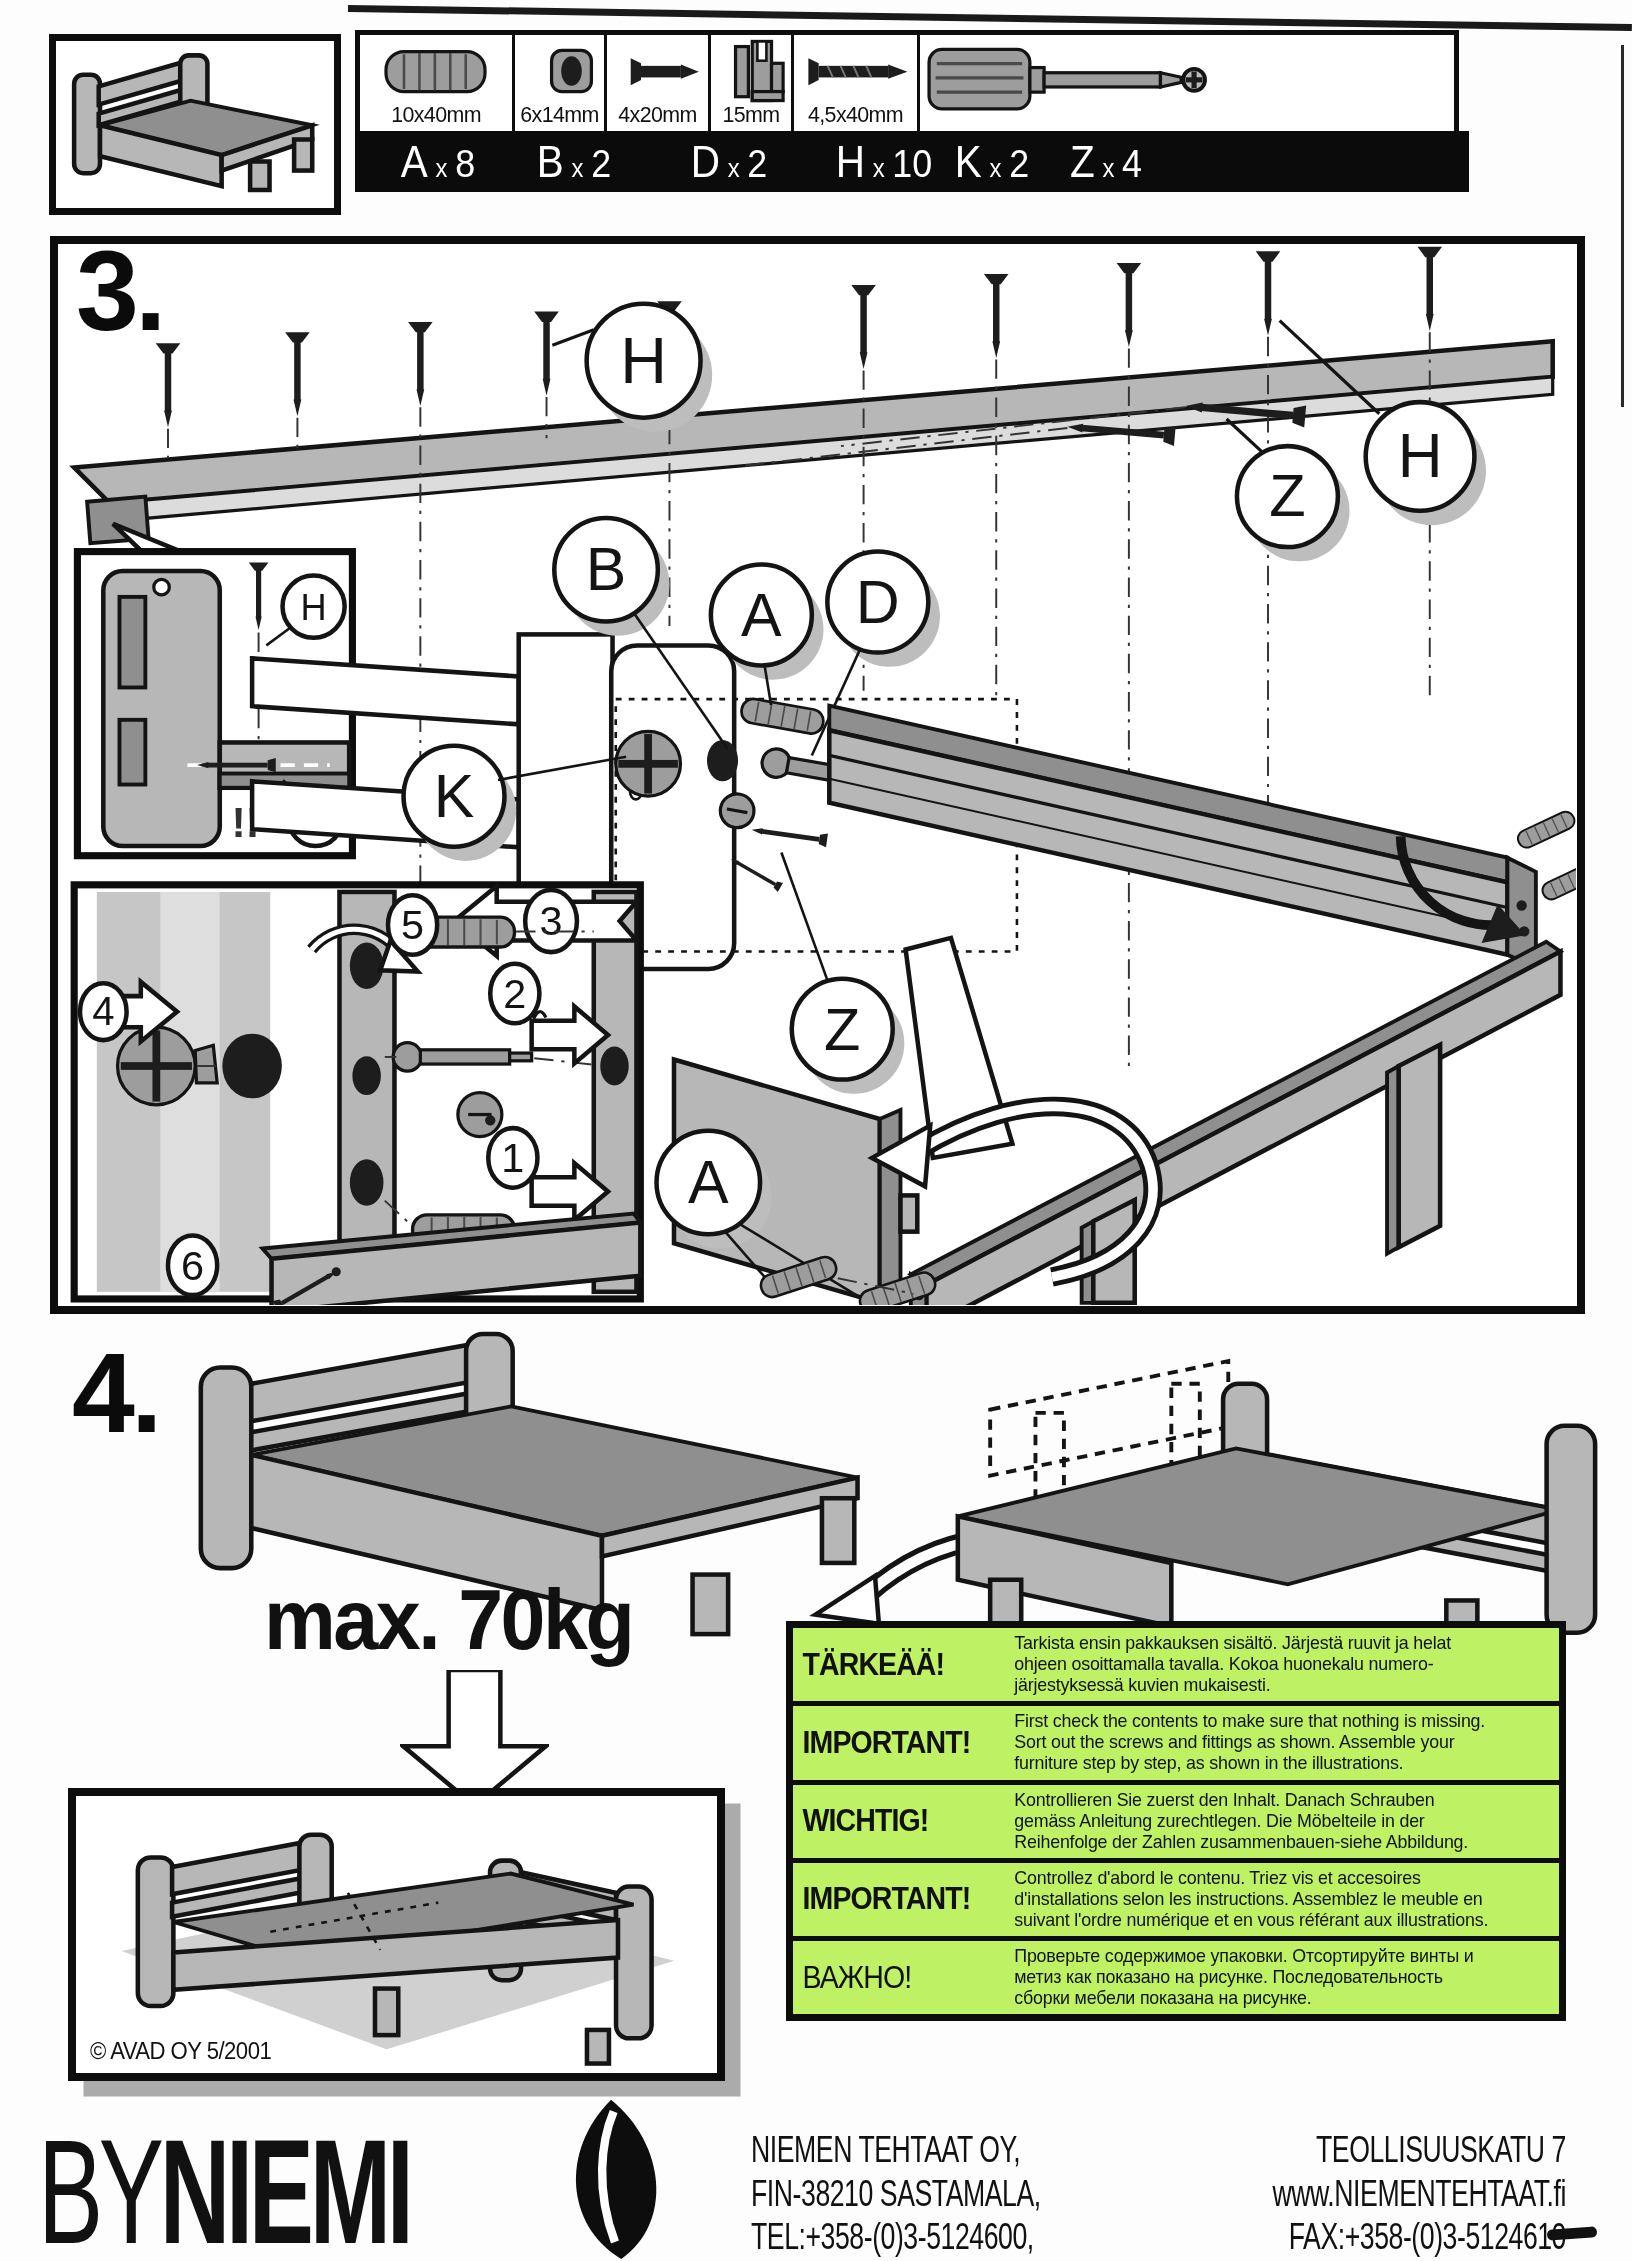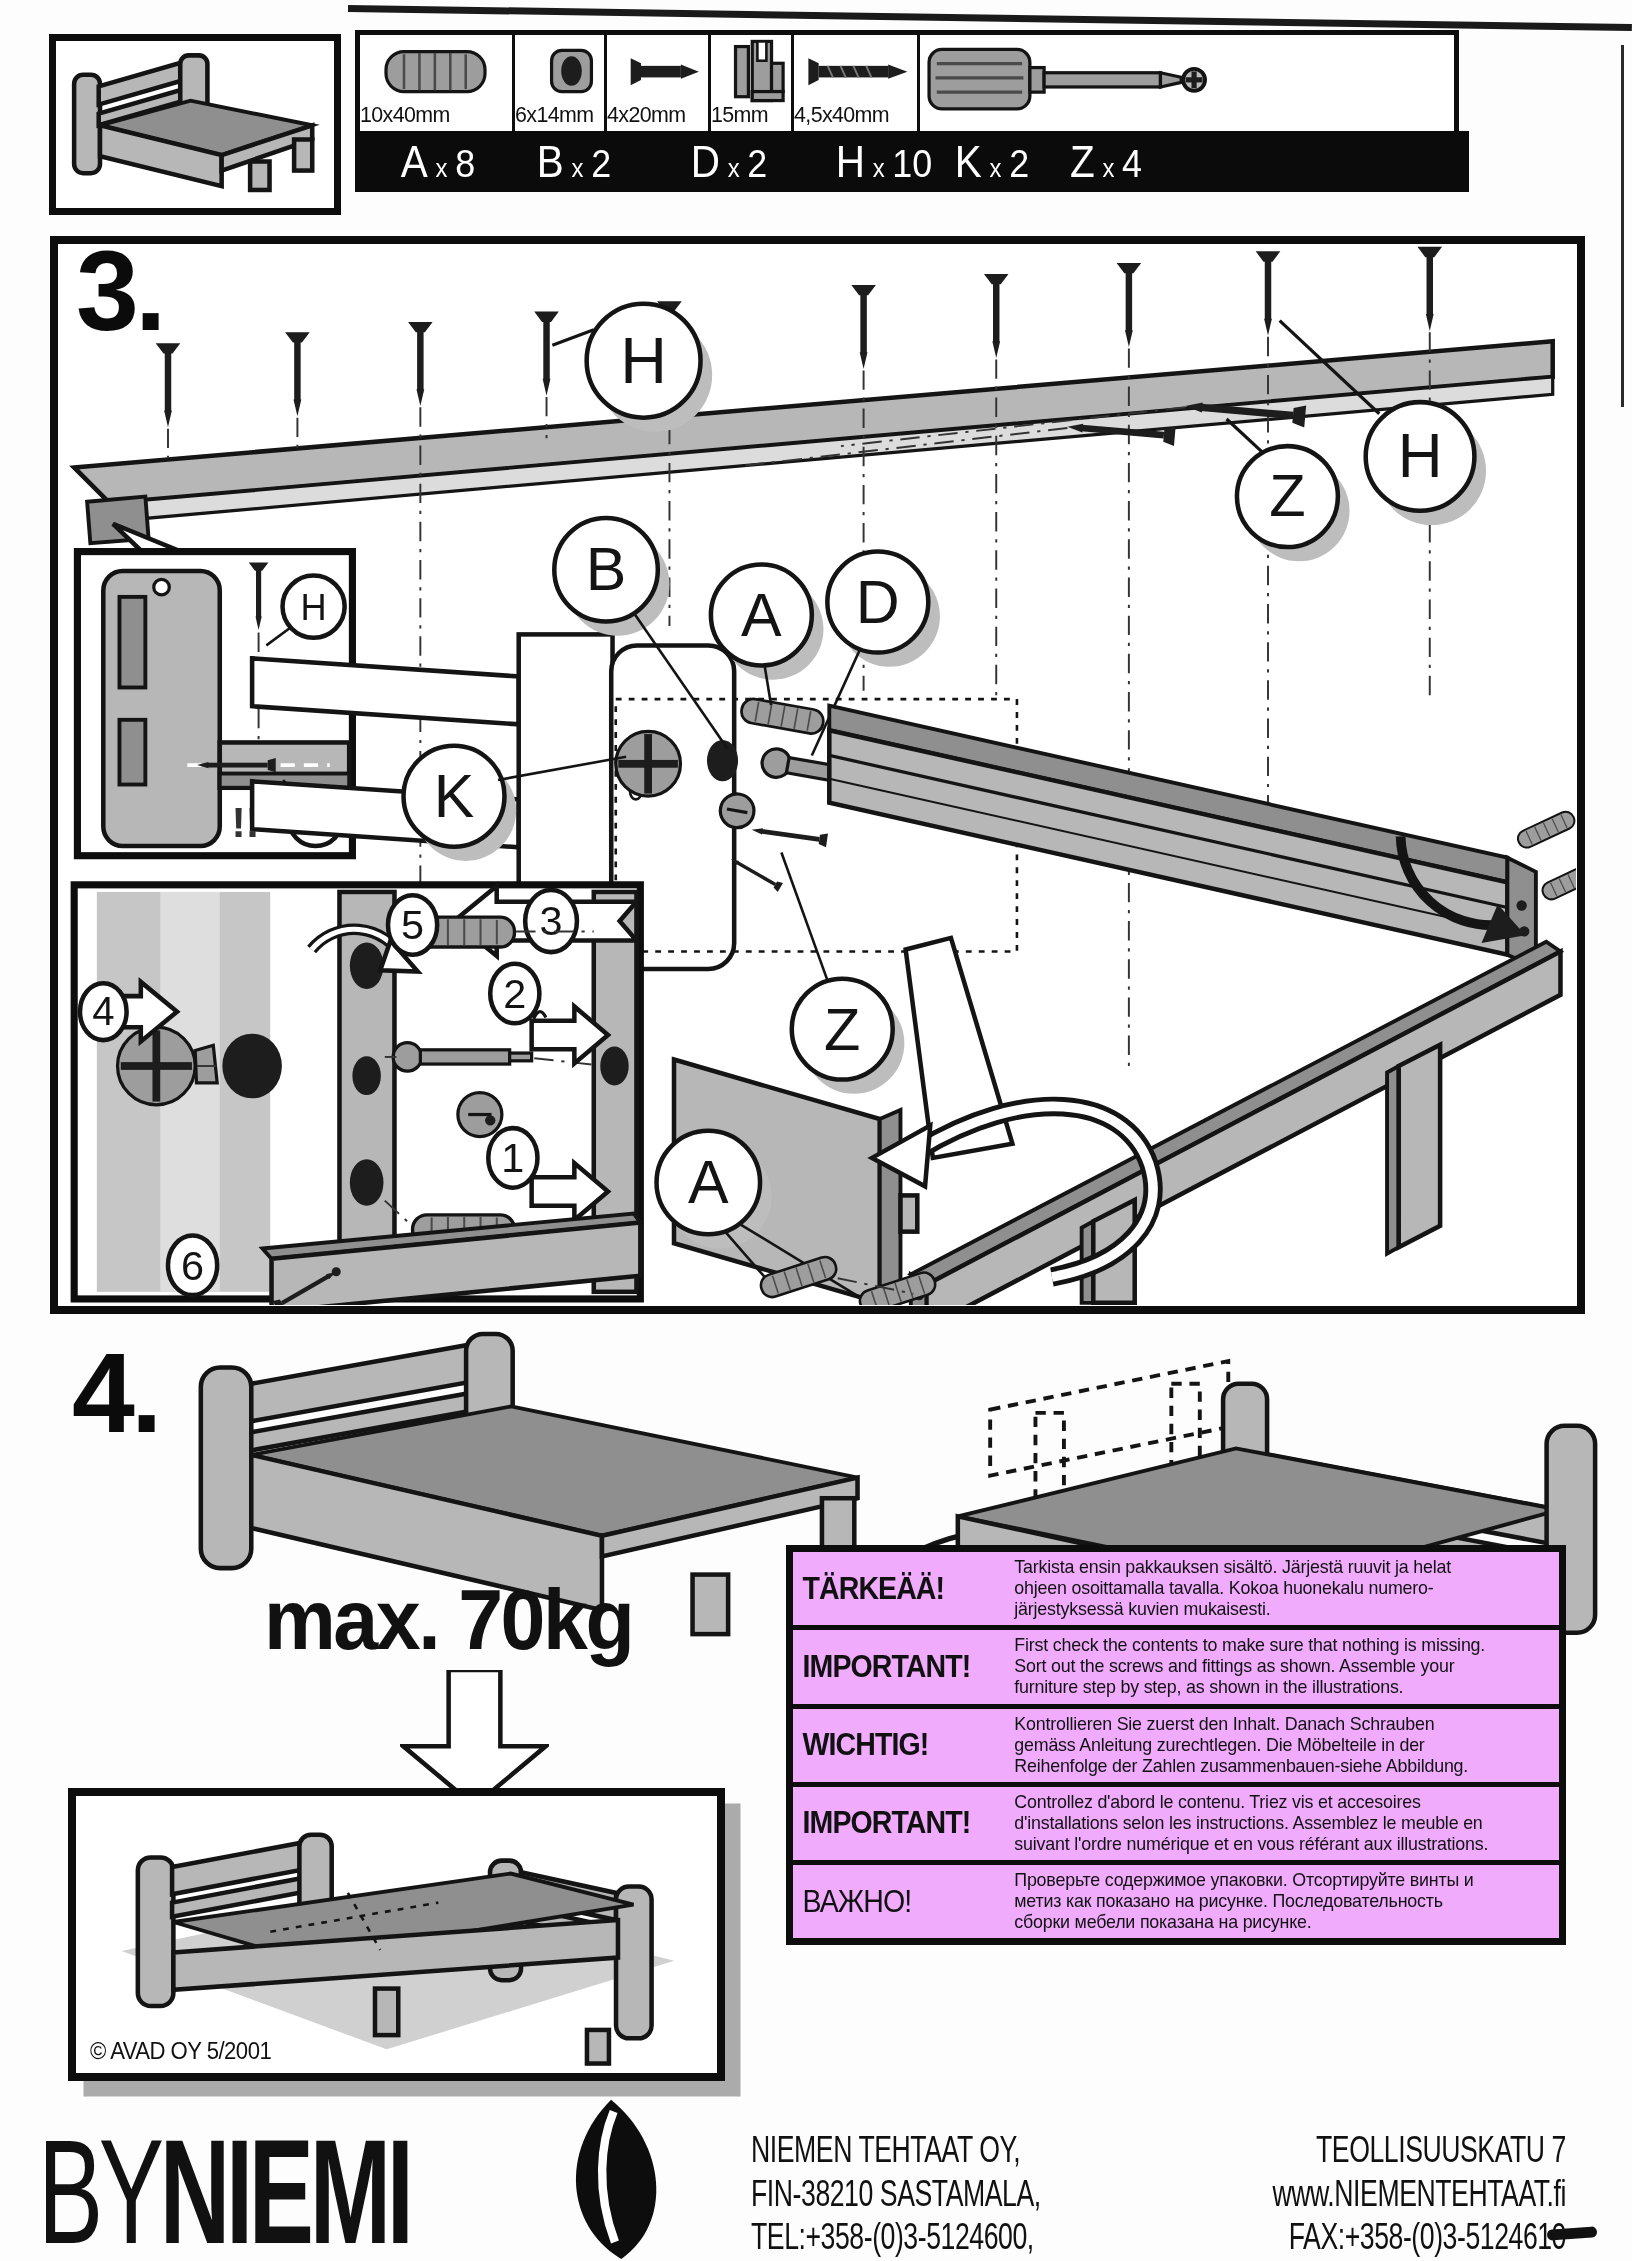--- a/index.html
+++ b/index.html
@@ -5,34 +5,34 @@
   html,body{margin:0;padding:0;background:#e8e8e8;}
   .page{position:relative;width:1632px;height:2261px;background:#fdfdfd;overflow:hidden;
         font-family:"Liberation Sans",sans-serif;color:#111;}
   
   .thumb-box{position:absolute;left:49px;top:34px;width:278px;height:167px;border:7.1px solid #0d0d0d;background:#fff;}
   
   .parts-strip{position:absolute;left:355px;top:30px;width:1104px;height:162px;border:5.2px solid #0d0d0d;background:#fff;box-sizing:border-box;}
   .cells{position:absolute;left:0;top:0;height:96px;width:100%;display:flex;}
   .cell{position:relative;border-right:3.9px solid #0d0d0d;box-sizing:border-box;height:96px;}
   .cell:last-child{border-right:none;}
-  .part-size{position:absolute;bottom:2.6px;width:100%;text-align:left;font-size:21.4px;letter-spacing:-0.6px;white-space:nowrap;}
+  .part-size{position:absolute;bottom:2.6px;width:100%;text-align:center;font-size:21.4px;letter-spacing:-0.6px;white-space:nowrap;}
   .counts-bar{position:absolute;left:-5.2px;top:96px;width:1104px;height:61px;background:#0b0b0b;border-left:5.2px solid #0b0b0b;border-right:5.2px solid #0b0b0b;}
   .count{position:absolute;top:50%;transform:translate(-50%,-50%) scaleX(0.92);display:flex;align-items:baseline;gap:8.4px;color:#fff;white-space:nowrap;}
   .count .l{font-size:44px;} .count .t{font-size:26px;} .count .q{font-size:39px;}
   
   .step3-box{position:absolute;left:50px;top:236px;width:1535px;height:1078px;border:8.4px solid #0d0d0d;box-sizing:border-box;background:#fff;}
   .step-num{position:absolute;font-weight:700;letter-spacing:-3.9px;color:#0b0b0b;}
   .n3{left:18px;top:-18px;font-size:113px;}
   .n4{left:72px;top:1328px;font-size:113px;}
   .maxload{position:absolute;left:264px;top:1571px;font-size:85px;font-weight:700;letter-spacing:-2.6px;transform:scaleX(0.95);transform-origin:left;}
   .bedfinal-box{position:absolute;left:68px;top:1788px;width:657px;height:293px;border:8.4px solid #0d0d0d;background:#fff;box-shadow:15.5px 15.5px 0 0 #ababab;box-sizing:border-box;}
   .copyright{position:absolute;left:14.2px;bottom:7.8px;font-size:24.6px;letter-spacing:-0.6px;transform:scaleX(0.9);transform-origin:left;}
   
-  .notices{position:absolute;left:786px;top:1545px;width:780px;border:7.1px solid #0d0d0d;background:#f0abfc;box-sizing:border-box;}
+  .notices{position:absolute;left:786px;top:1621px;width:780px;border:7.1px solid #0d0d0d;background:#bef264;box-sizing:border-box;}
   .notice-row{display:flex;align-items:center;border-bottom:5.8px solid #0d0d0d;min-height:70px;}
   .notice-row:last-child{border-bottom:none;}
   .notice-title{width:206px;padding:3.9px 3.9px 3.9px 10.4px;font-size:31px;font-weight:700;letter-spacing:-1px;transform:scaleX(0.92);transform-origin:left;white-space:nowrap;}
   .notice-title.ru{font-weight:400;}
   .notice-text{flex:1;padding:5.2px 7.8px 5.2px 1.3px;font-size:18.4px;line-height:1.14;white-space:pre-line;letter-spacing:-0.2px;transform:scaleX(0.97);transform-origin:left;}
   
   .logo-text{position:absolute;left:38px;top:2124px;font-size:148px;letter-spacing:-6.5px;transform:scaleX(0.66);transform-origin:left;white-space:nowrap;line-height:0.92;}
   .logo-text .bold{font-weight:700;}
   .leaf{position:absolute;left:549px;top:2092px;}
   .addr{font-size:36px;line-height:1.21;white-space:pre-line;letter-spacing:-0.6px;}

